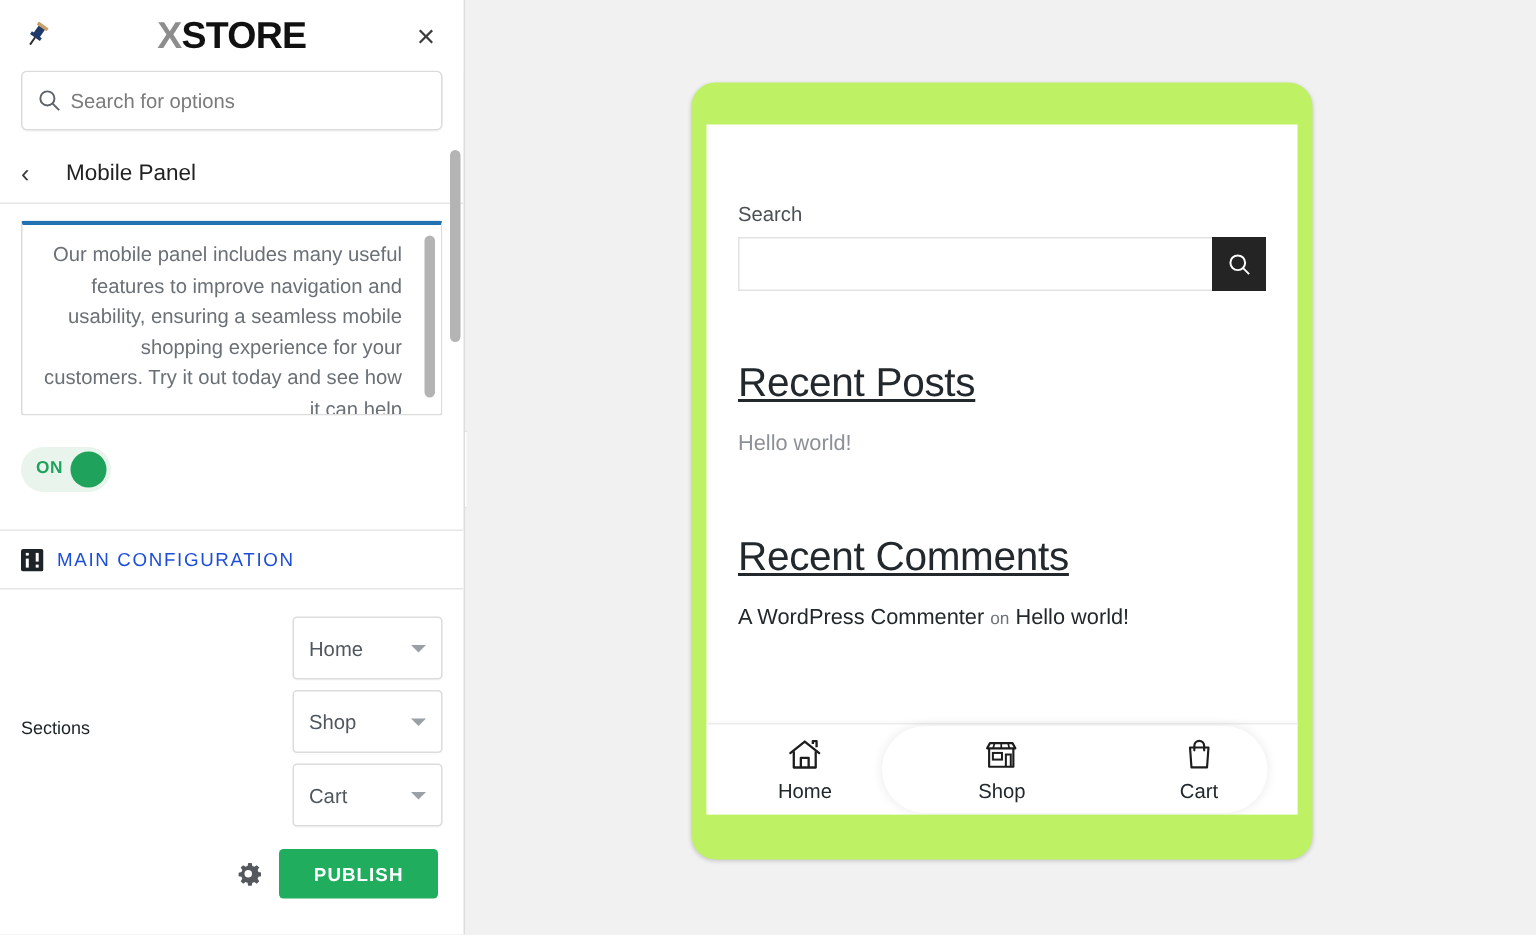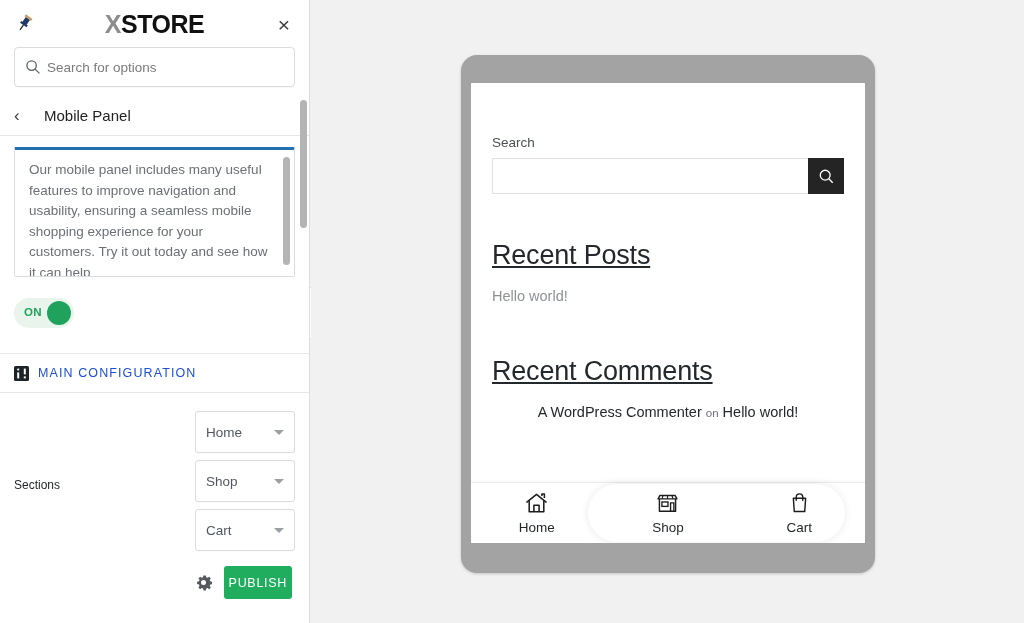--- a/index.html
+++ b/index.html
@@ -93,20 +93,21 @@
     border-radius: 2px;
     height: 130px;
     padding: 10px 12px 0 14px;
     position: relative;
     overflow: hidden;
     background: #fff;
   }
   .desc-text {
     font-size: 13.5px; line-height: 20.5px; color: #6b7076;
     padding-right: 14px;
+    text-align: right;
   }
   .desc-thumb {
     position: absolute; right: 4px; top: 7px;
     width: 7px; height: 108px;
     background: #b4b4b4; border-radius: 4px;
   }
 
   .field-row {
     display: flex; align-items: center;
     padding: 14px 14px 0 14px;
@@ -176,23 +177,23 @@
 
   .footer-actions {
     display: flex; align-items: center; justify-content: flex-end;
     padding: 8px 17px 0 14px;
     gap: 12px;
   }
   .gear-btn { width: 17px; height: 17px; cursor: pointer; }
   .publish-btn {
     background: #21ad5e; color: #fff;
     border: 0; border-radius: 3px;
-    height: 33px; padding: 0 5px;
+    height: 33px; padding: 0 23px;
     font-family: "Liberation Sans", sans-serif;
-    font-size: 12.5px; font-weight: normal; letter-spacing: .7px;
+    font-size: 12.5px; font-weight: bold; letter-spacing: .7px;
     cursor: pointer;
   }
 
   
   .collapse-tab {
     position: absolute; left: 310px; top: 287px;
     width: 26px; height: 52px;
     background: #fff;
     border: 1px solid #ddd; border-left: 0;
     border-radius: 0 3px 3px 0;
@@ -204,21 +205,21 @@
 
   
   .preview-area {
     position: absolute; left: 311px; top: 0;
     width: 713px; height: 623px;
     background: #f1f1f1;
   }
   .device {
     position: absolute; left: 150px; top: 55px;
     width: 414px; height: 518px;
-    background: #a3a3a3;
+    background: #bef264;
     border-radius: 16px;
     padding: 28px 10px 30px 10px;
     box-shadow: 0 1px 3px rgba(0,0,0,.18);
   }
   .device-screen {
     width: 100%; height: 100%;
     background: #fff;
     position: relative;
     overflow: hidden;
   }
@@ -243,21 +244,21 @@
     cursor: pointer;
   }
   .widget-heading {
     font-size: 27px; font-weight: normal; color: #23282d;
     letter-spacing: -.2px; margin-bottom: 17px; text-decoration: underline;
   }
   .post-link {
     font-size: 14.5px; color: #8d9196; margin-bottom: 52px;
     cursor: pointer;
   }
-  .comment-line { font-size: 14.5px; color: #23282d; text-align: center; }
+  .comment-line { font-size: 14.5px; color: #23282d; }
   .comment-line .author { color: #23282d; cursor: pointer; }
   .comment-line .on { font-size: 11.5px; color: #6d7278; }
   .comment-line .ctitle { color: #23282d; cursor: pointer; }
 
   
   .mobile-nav {
     position: absolute; left: 0; right: 0; bottom: 0;
     height: 61px;
     background: #fff;
     border-top: 1px solid #ececec;

